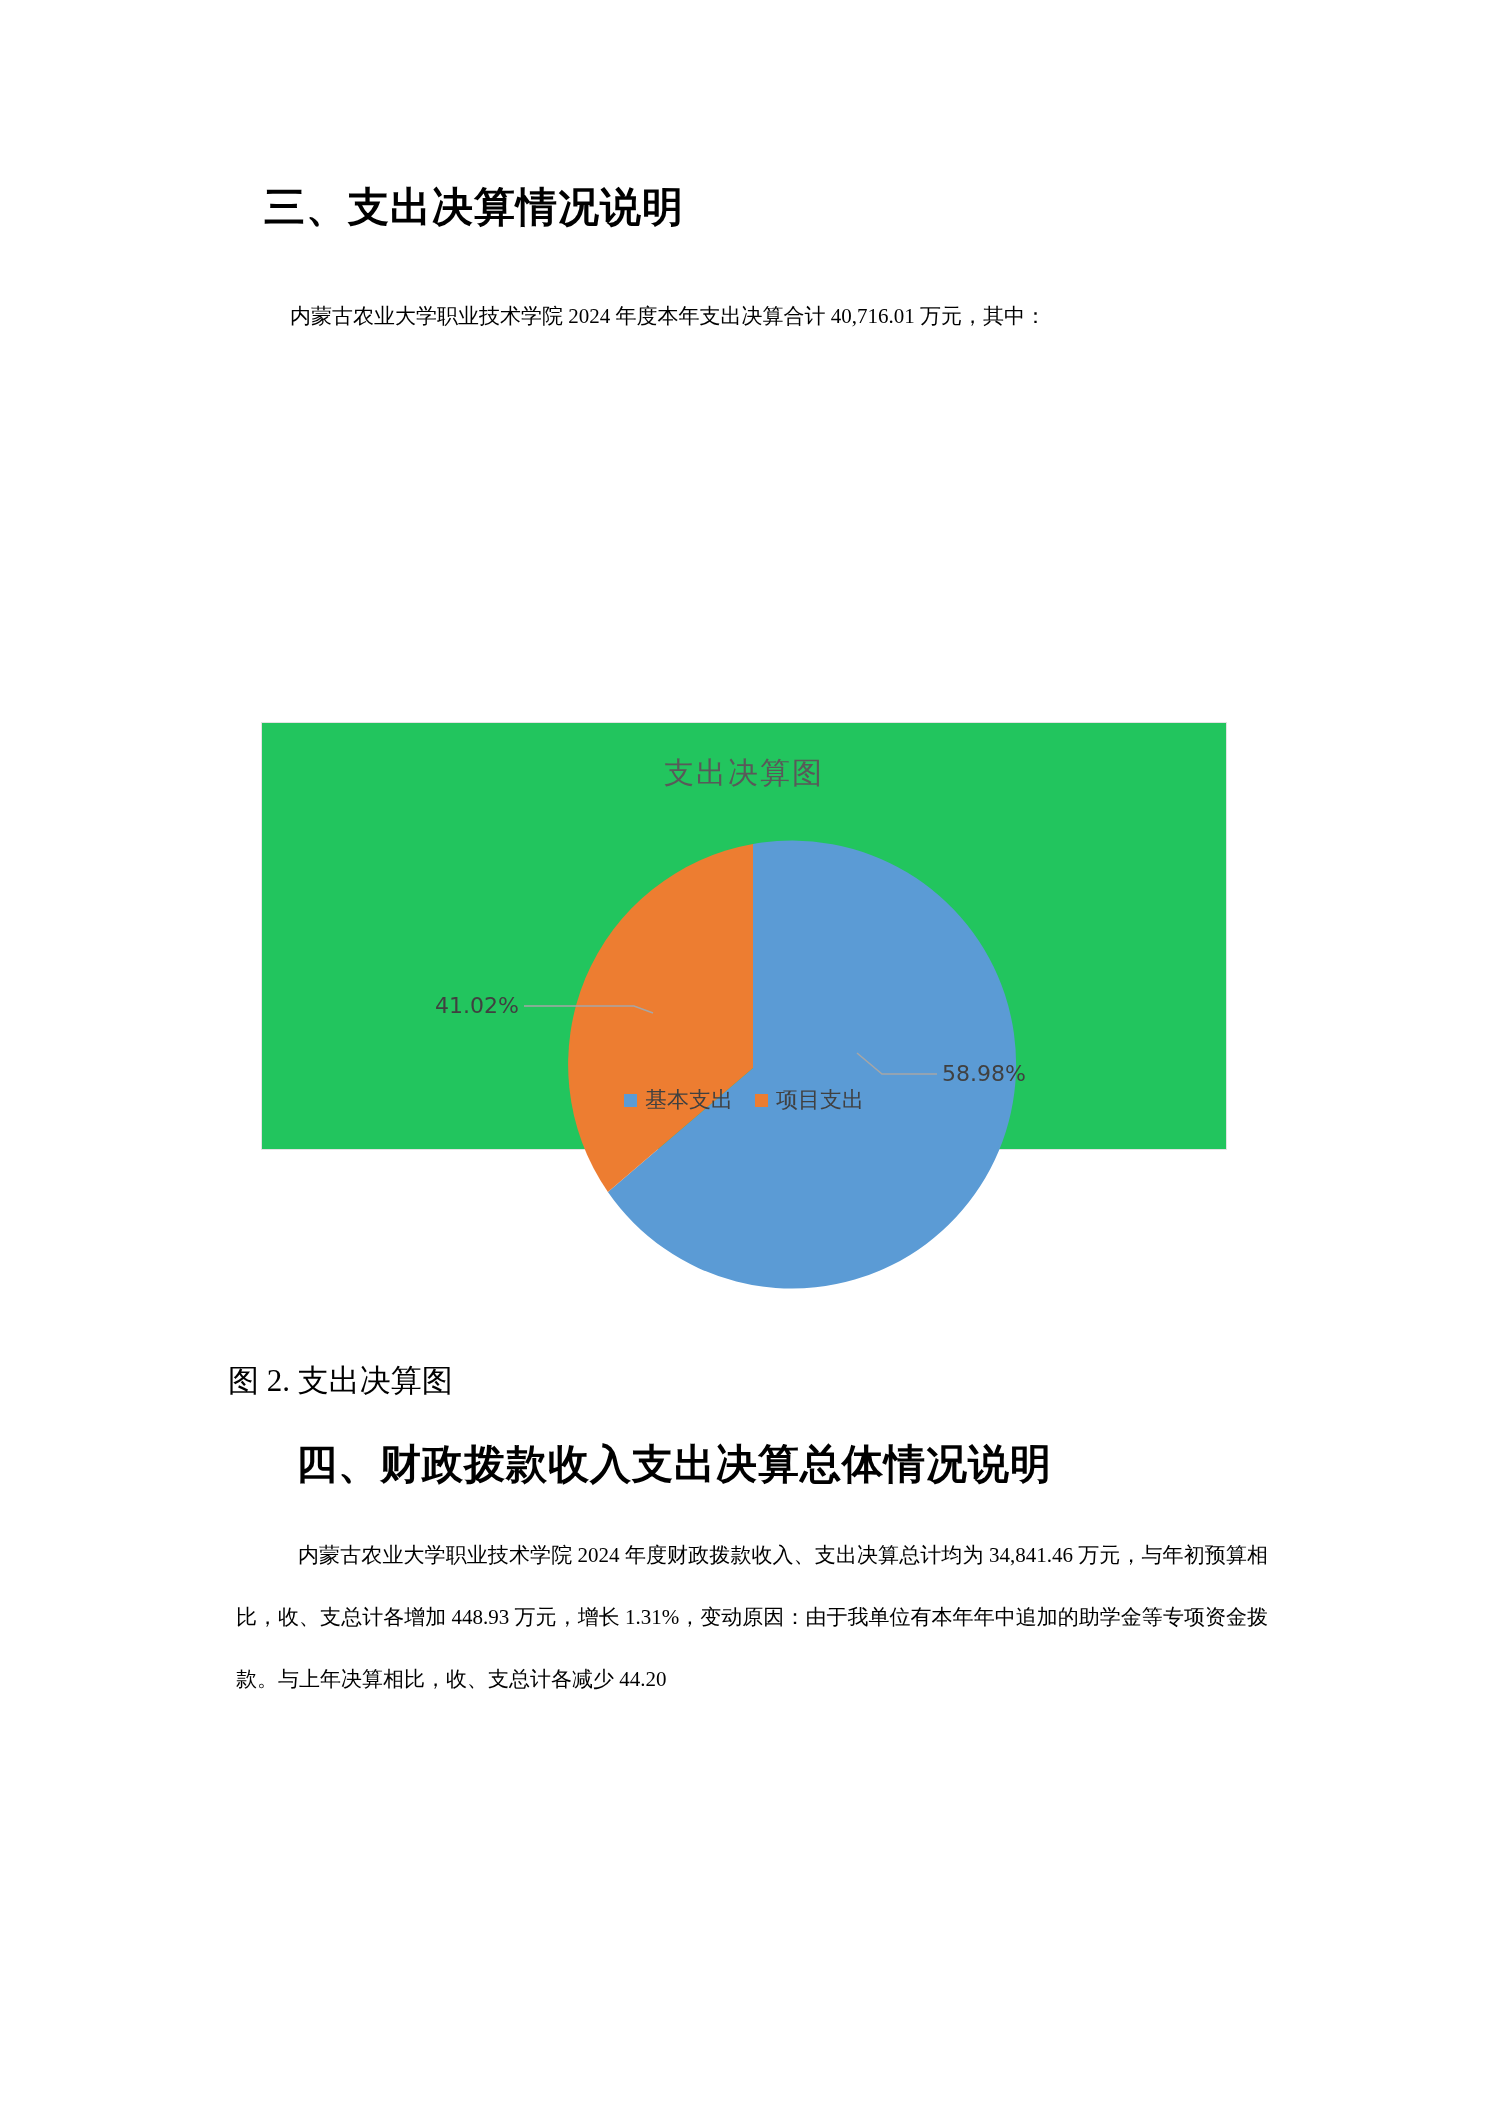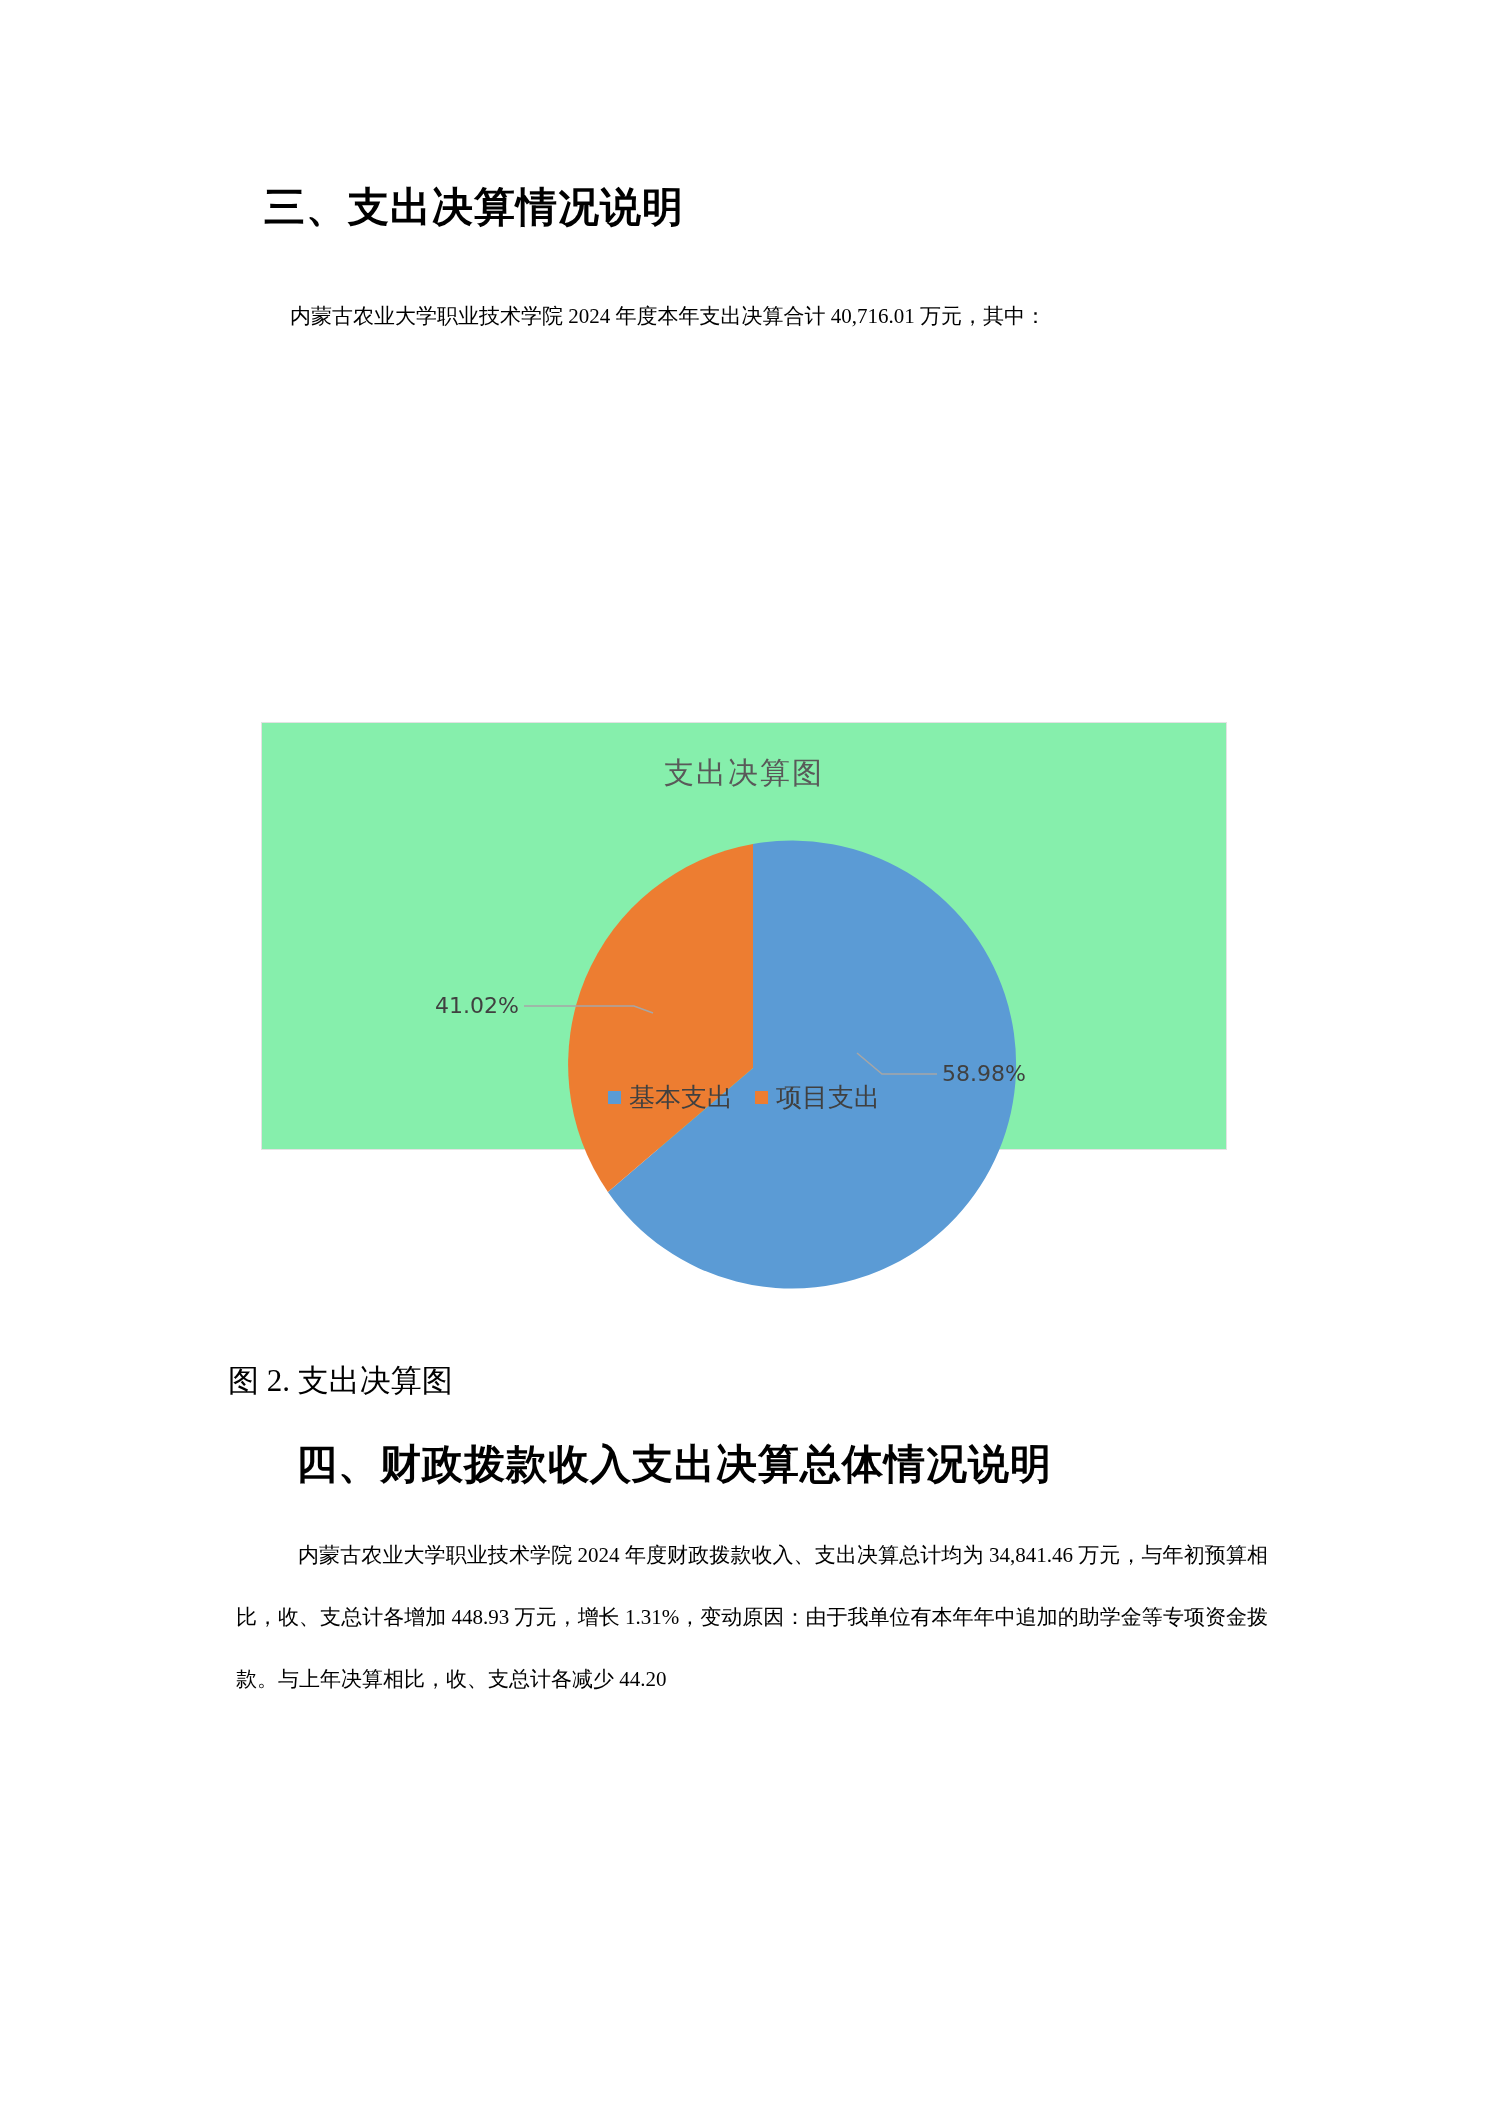--- a/index.html
+++ b/index.html
@@ -64,21 +64,21 @@
   #chart-wrap  { position:absolute; left: 261px;  top: 722px; }
   #fig-cap     { position:absolute; left: 228px;  top: 1360px; width: 1032px; }
   #heading-4   { position:absolute; left: 296px;  top: 1440px; }
   #para-3      { position:absolute; left: 236px;  top: 1524px; width: 1032px; }
 
   
   .chart-box {
     width: 966px;
     height: 428px;
     border: 1px solid #e3e3e3;
-    background: #86efac;
+    background: #22c55e;
     position: relative;
     box-sizing: border-box;
   }
   .chart-title {
     position: absolute;
     left: 0; right: 0;
     top: 30px;
     text-align: center;
     font-family: "DejaVu Sans", "Liberation Sans", sans-serif;
     font-size: 30px;
@@ -110,21 +110,21 @@
     align-items: center;
     gap: 8px;
   }
   .legend-swatch {
     width: 13px;
     height: 13px;
     display: inline-block;
   }
   .legend-text {
     font-family: "DejaVu Sans", "Liberation Sans", sans-serif;
-    font-size: 26px;
+    font-size: 22px;
     color: #404040;
   }
 </style>
 </head>
 <body>
 
 <div class="page">
 
   <h2 id="heading-3" class="section-heading">三、支出决算情况说明</h2>
 

